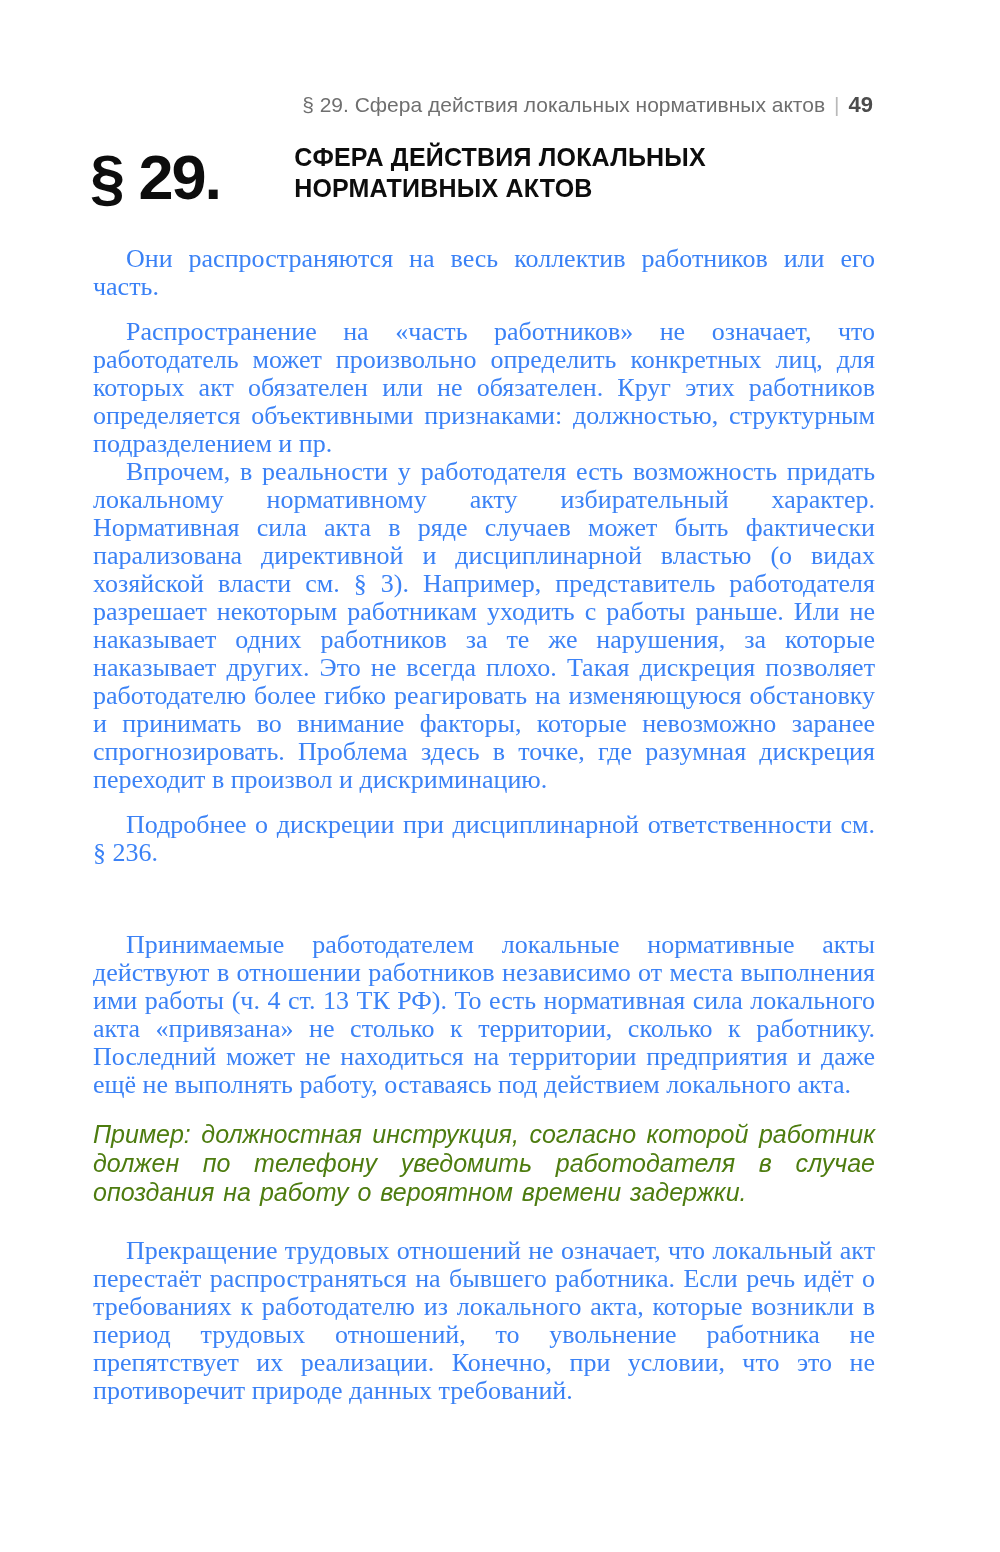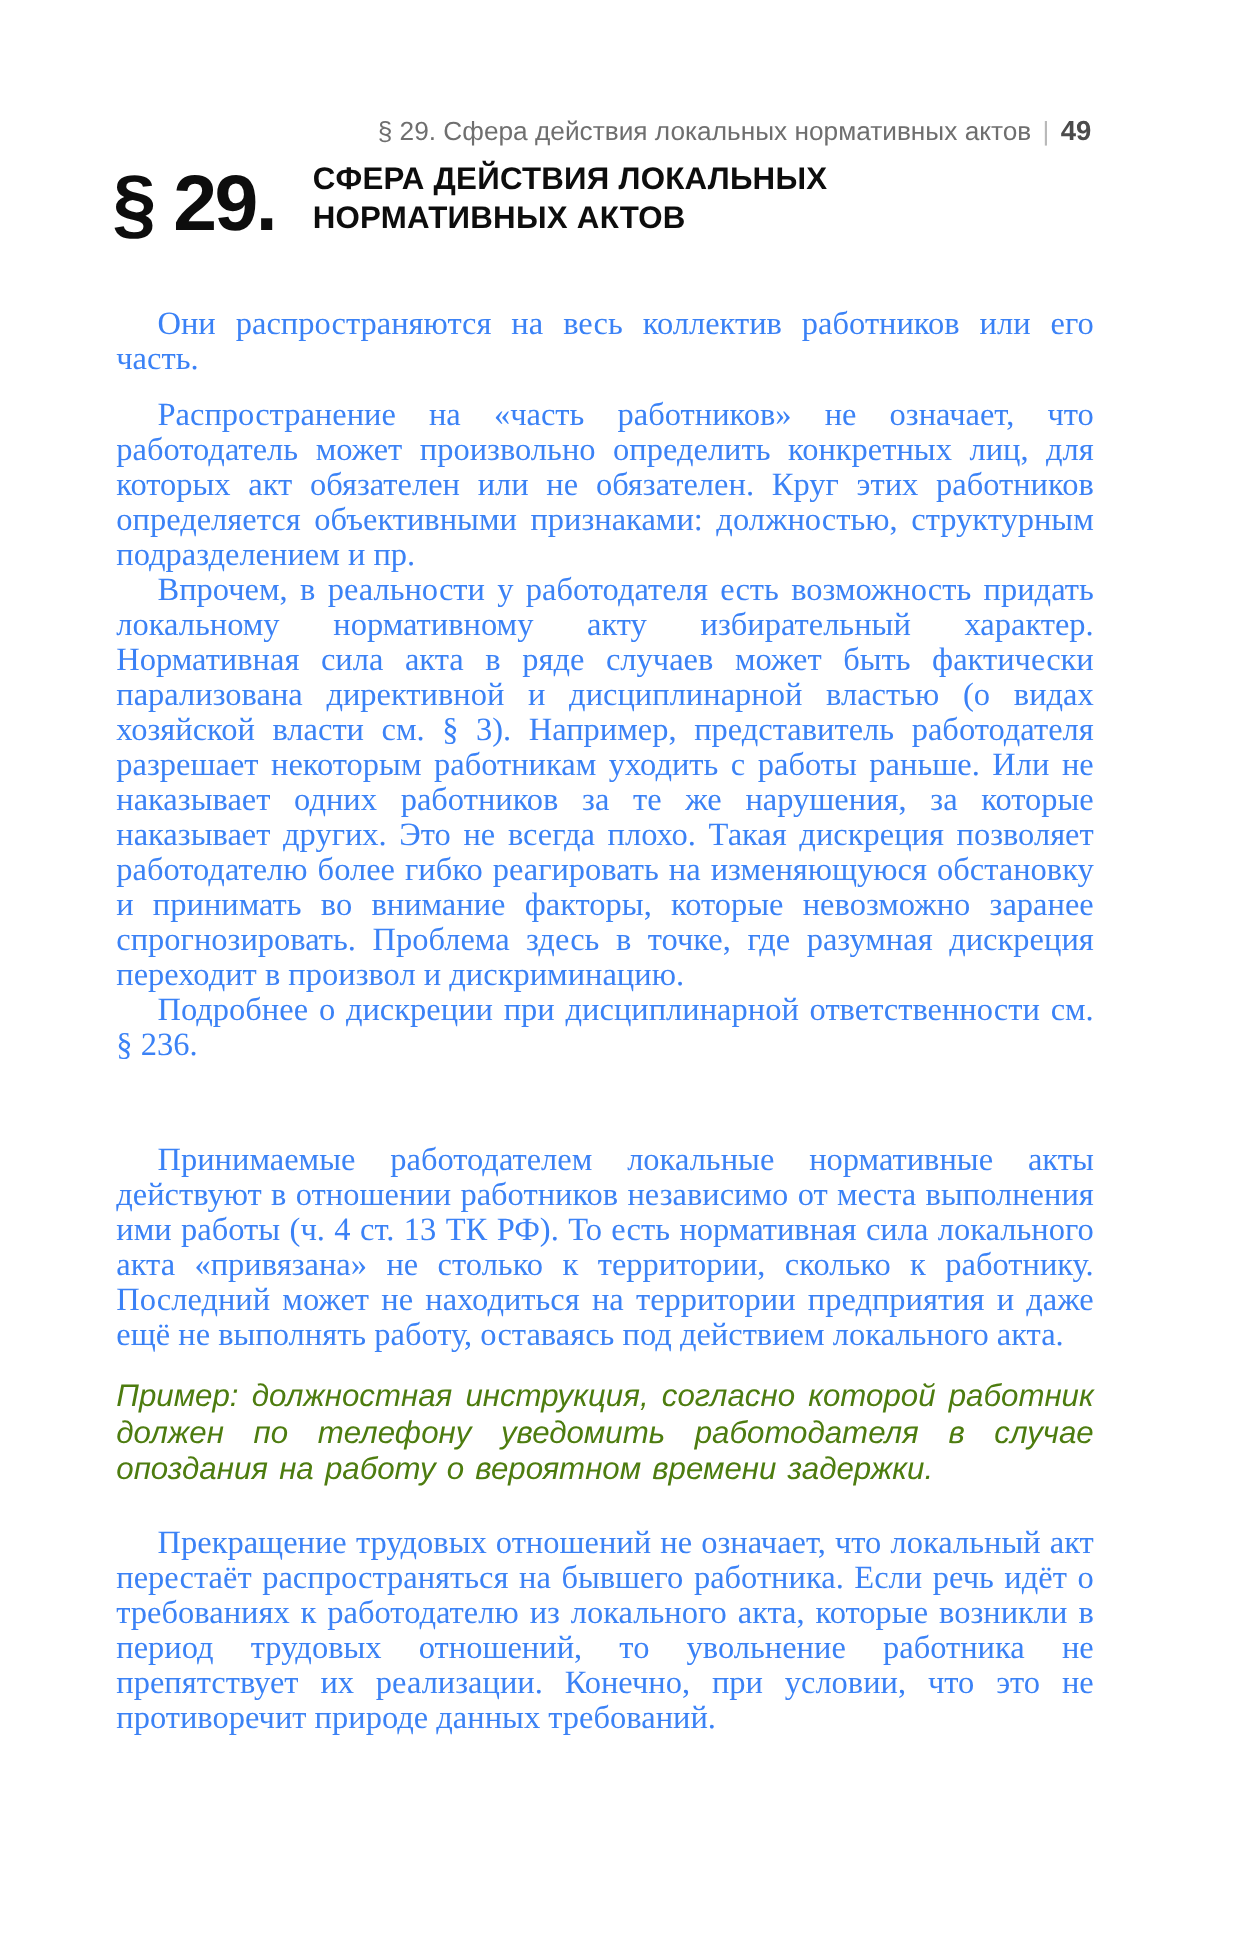--- a/index.html
+++ b/index.html
@@ -35,21 +35,21 @@
   }
   .rh-num {
     color: #4c4c4c;
     font-weight: bold;
     font-size: 22px;
   }
 
   
   .section-heading {
     position: absolute;
-    top: 128px;
+    top: 142px;
     left: 90px;
     display: flex;
     align-items: flex-end;
     gap: 30px;
     color: #0d0d0d;
   }
   .sec-num {
     font-family: "Liberation Sans", sans-serif;
     font-weight: bold;
     font-size: 63px;
@@ -57,40 +57,41 @@
     letter-spacing: -2px;
     transform: translateY(3px);
   }
   .sec-title {
     font-family: "Liberation Sans", sans-serif;
     font-weight: bold;
     font-size: 25px;
     line-height: 31px;
     max-width: 470px;
     letter-spacing: 0.2px;
+    margin-left: 44px;
   }
 
   
   .body-text {
     position: absolute;
     top: 245px;
     left: 93px;
     width: 782px;
   }
   p.body {
     font-family: "Liberation Serif", serif;
     font-size: 26px;
     line-height: 28px;
     text-align: justify;
     color: #3b82f6;
   }
   .indent { text-indent: 33px; }
   .sp-sm { margin-bottom: 17px; }
   .sp-md { margin-bottom: 21px; }
-  .sp-lg { margin-bottom: 64px; }
+  .sp-lg { margin-bottom: 64px; margin-top: 17px; }
   p.example {
     font-family: "Liberation Sans", sans-serif;
     font-style: italic;
     font-size: 25px;
     line-height: 29px;
     text-align: justify;
     color: #4d7c0f;
     margin-bottom: 30px;
     word-spacing: 2px;
   }

